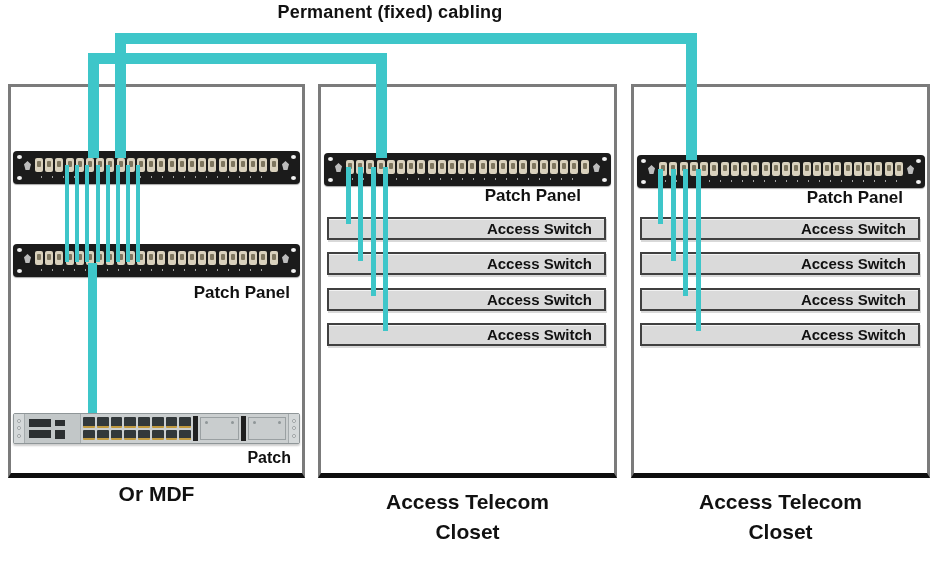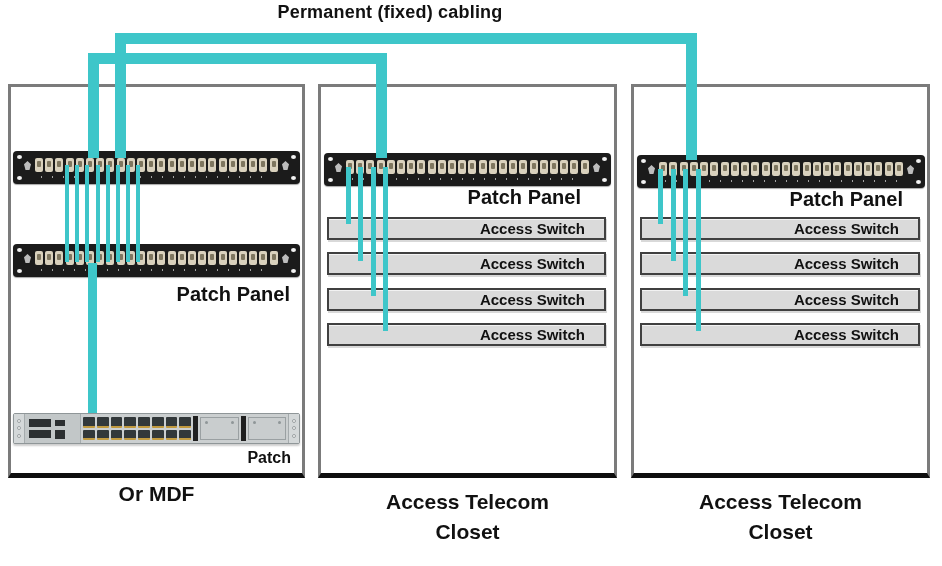--- a/index.html
+++ b/index.html
@@ -29,30 +29,30 @@
   .ports { position:absolute; left:22px; right:22px; top:6px; height:15px;
            display:flex; justify-content:space-between; align-items:center; }
   .port { width:8px; height:14px; background:#d9d1bd; border-radius:2px; position:relative; }
   .port::after { content:""; position:absolute; left:2px; top:3px; width:4px; height:6px;
                  background:#7e765f; border-radius:1px; }
   .numstrip { position:absolute; left:28px; right:28px; top:25px; height:2px;
               background:repeating-linear-gradient(90deg, rgba(255,255,255,.6) 0 1px, transparent 1px 11px); }
 
   
   .lbl { position:absolute; font-weight:bold; color:#111; z-index:4; }
-  .lbl-panel { font-size:20px; text-align:right; }
+  .lbl-panel { font-size:17px; text-align:right; }
   .lbl-cords { font-size:19px; line-height:23px; }
   .lbl-switch { font-size:16px; text-align:right; }
   .caption { position:absolute; text-align:center; font-size:21px; font-weight:bold;
              color:#111; line-height:29px; z-index:2; }
 
   
   .bar { position:absolute; height:23px; background:#dadada; border:2px solid #404040;
          box-shadow:inset 0 1px 0 #f2f2f2, 1px 2px 0 rgba(0,0,0,.15); z-index:3;
-         display:flex; align-items:center; justify-content:flex-end; padding-right:19px;
+         display:flex; align-items:center; justify-content:flex-end; padding-right:12px;
          font-size:15px; font-weight:bold; color:#111; }
 
   
   .switchdev { position:absolute; height:31px; background:#cbcfd0; border:1px solid #8f9698;
                border-radius:2px; display:flex; align-items:stretch; z-index:3;
                box-shadow:0 2px 2px rgba(0,0,0,.2); }
   .ear { width:11px; background:#d4d8d9; border-right:1px solid #a5abad;
          display:flex; flex-direction:column; justify-content:space-around; align-items:center; padding:3px 0; }
   .ear.right { border-right:none; border-left:1px solid #a5abad; }
   .hole { width:4px; height:4px; border-radius:50%; background:#f4f4f4; border:1px solid #9aa0a2; }

